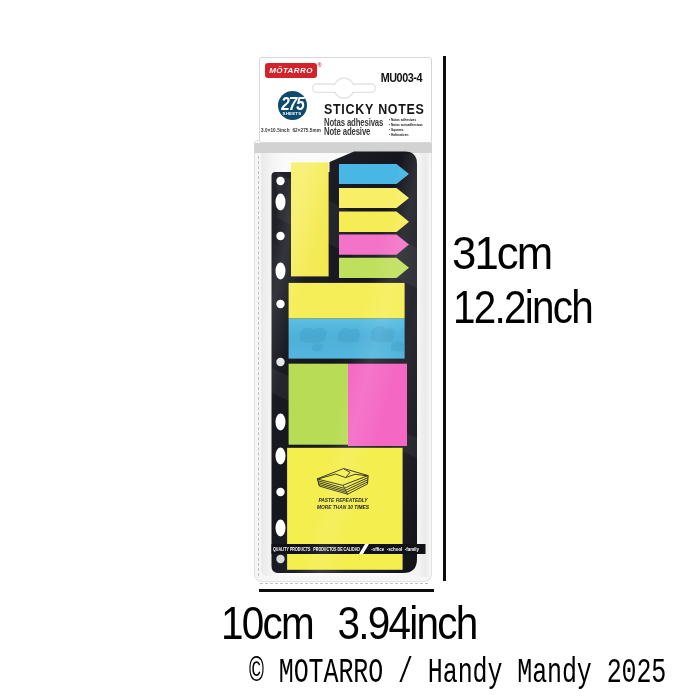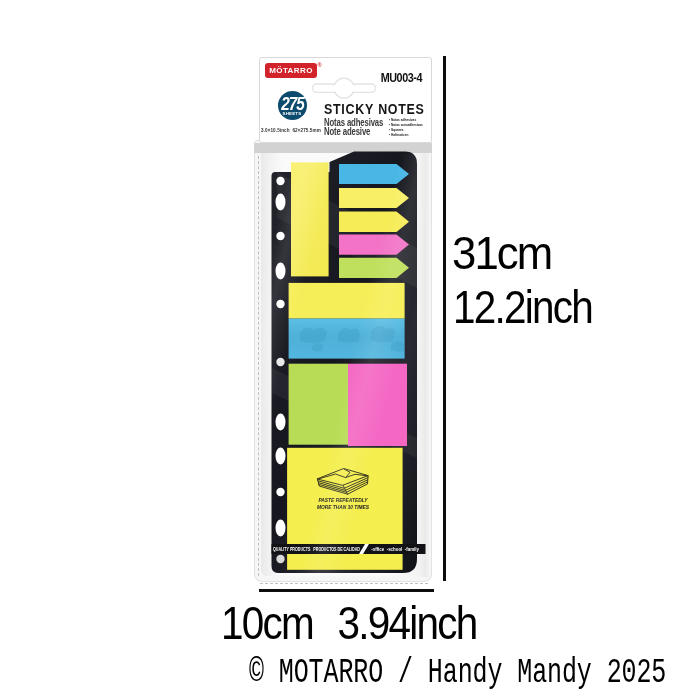--- a/index.html
+++ b/index.html
@@ -14,21 +14,21 @@
   .bagband{left:254px;top:143px;width:178px;height:9.5px;background:#d2d2d2;}
   .baginner{left:261px;top:153px;width:164px;height:423px;background:linear-gradient(90deg,#e9e9e9 0px,#f2f2f2 9px,#fafafa 22px,#fbfbfb 78%,#f3f3f3 96%);border-radius:0 0 6px 6px;}
   .stitchL{left:258px;top:156px;width:0;height:420px;border-left:1px dashed #c0c0c0;}
   .stitchR{left:426px;top:156px;width:0;height:420px;border-left:1px dashed #c0c0c0;}
   .stitchB{left:260px;top:583px;width:168px;height:0;border-top:1px dashed #c0c0c0;}
 
   
   .card{left:259px;top:57px;width:171px;height:84px;background:#ffffff;
         border:1px solid #d9d9d9;border-radius:3px;}
   .logo{left:265px;top:63px;width:52px;height:15px;background:#d2232a;border-radius:3px;
-        color:#fff;font-weight:bold;font-size:8px;letter-spacing:0.4px;text-align:center;line-height:15.5px;}
+        color:#fff;font-weight:bold;font-size:8px;letter-spacing:0.4px;text-align:center;line-height:15.5px;font-style:italic;}
   .rmark{left:317.5px;top:61.5px;color:#d2232a;font-size:5.5px;font-weight:bold;}
   .mu{left:376px;top:71px;width:46px;font-weight:bold;font-size:12px;color:#111;
       letter-spacing:-0.5px;text-align:right;transform:scaleX(.9);transform-origin:right;}
   .circle{left:277.5px;top:90.5px;width:29px;height:29px;border-radius:50%;background:#0c4a6e;
           color:#fff;text-align:center;}
   .c275{font-style:italic;font-weight:bold;font-size:18px;line-height:14px;margin-top:6px;letter-spacing:-1.2px;transform:scaleX(.85);}
   .csheets{font-weight:bold;font-size:4.4px;line-height:6.5px;letter-spacing:0.2px;}
   .sticky{left:324px;top:101px;width:130px;font-weight:bold;font-size:14px;color:#161616;
           letter-spacing:0.8px;transform:scaleX(.89);transform-origin:left;}
   .notas{left:324px;top:116.5px;font-weight:bold;font-size:10px;color:#3c3c3c;letter-spacing:-0.2px;transform:scaleX(.78);transform-origin:left;white-space:nowrap;}

